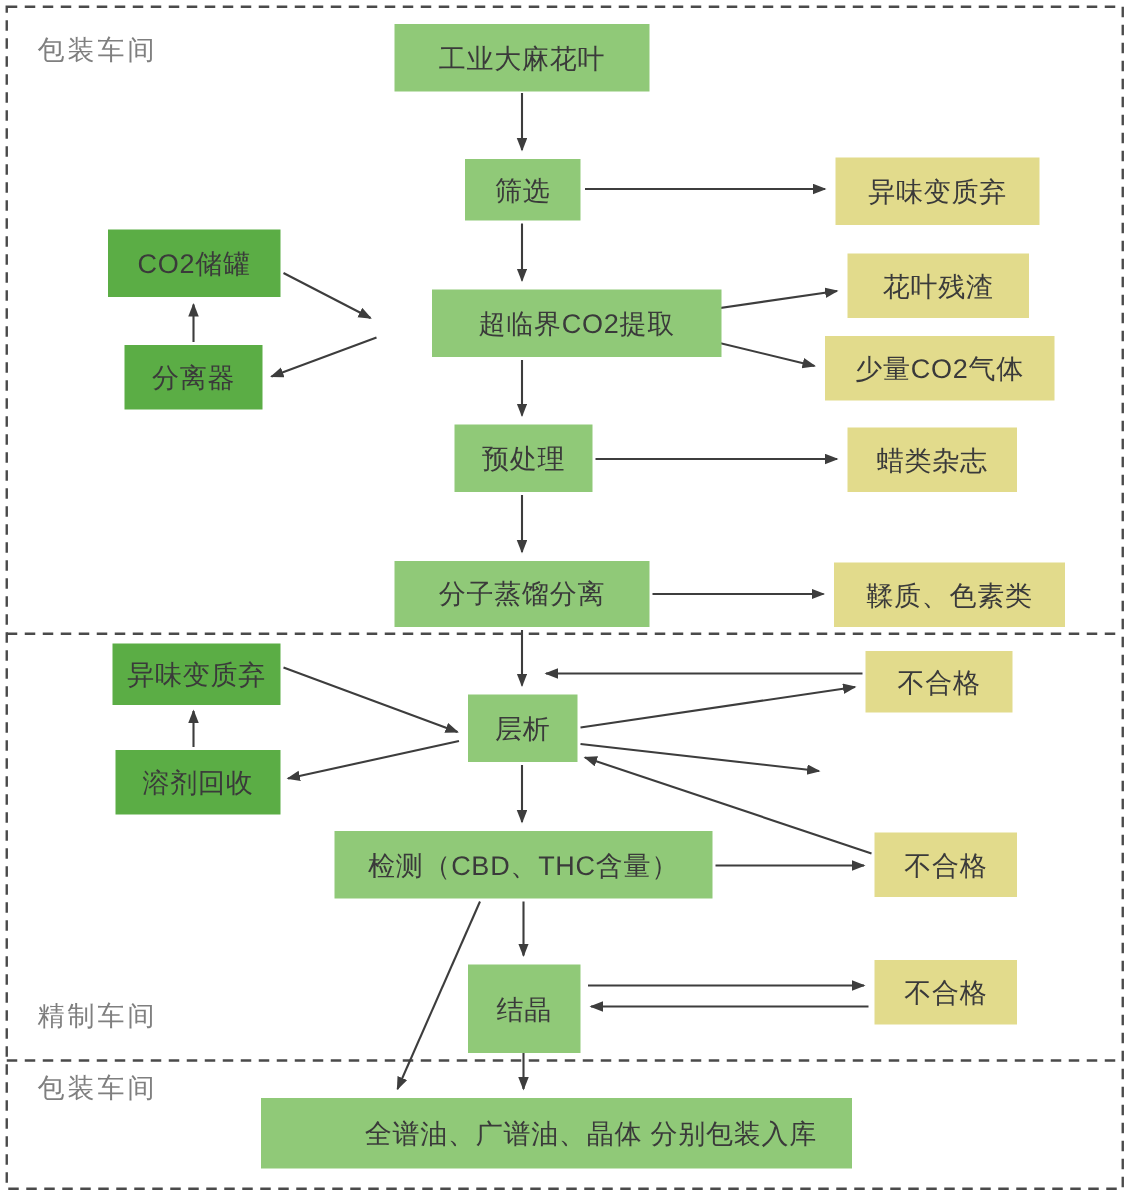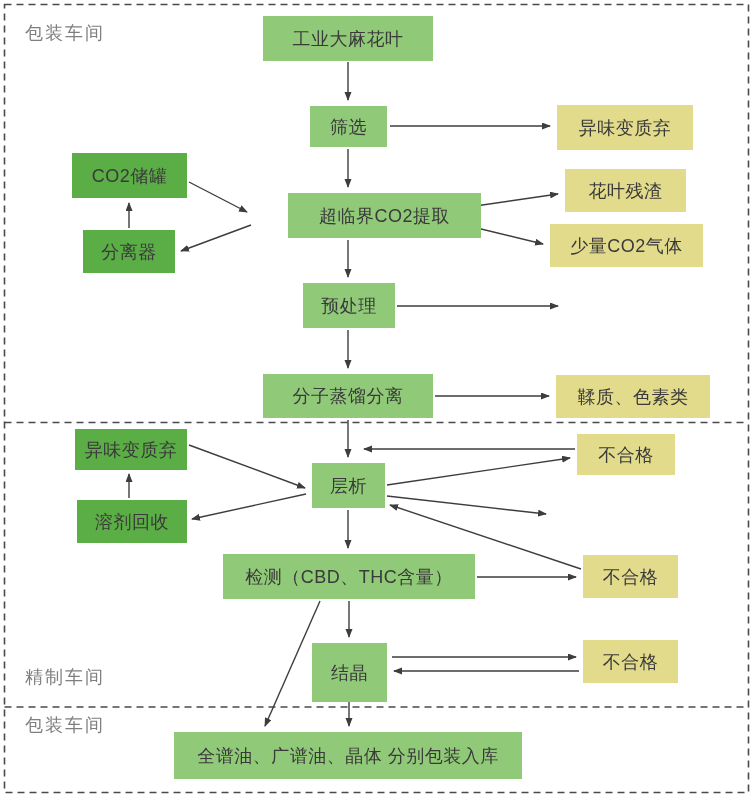--- a/index.html
+++ b/index.html
@@ -81,25 +81,26 @@
 
   <div class="node light" style="left:263px;top:16px;width:170px;height:45px;">工业大麻花叶</div>
   <div class="node light" style="left:310px;top:106px;width:77px;height:41px;">筛选</div>
   <div class="node yellow" style="left:557px;top:105px;width:136px;height:45px;">异味变质弃</div>
   <div class="node dark" style="left:72px;top:153px;width:115px;height:45px;text-align:center;">CO2储罐</div>
   <div class="node dark" style="left:83px;top:230px;width:92px;height:43px;">分离器</div>
   <div class="node light" style="left:253px;top:193px;width:193px;height:45px;margin-left:35px;">超临界CO2提取</div>
   <div class="node yellow" style="left:565px;top:169px;width:121px;height:43px;">花叶残渣</div>
   <div class="node yellow" style="left:550px;top:224px;width:153px;height:43px;">少量CO2气体</div>
   <div class="node light" style="left:303px;top:283px;width:92px;height:45px;">预处理</div>
+  <div class="node yellow" style="left:565px;top:285px;width:113px;height:43px;">蜡类杂志</div>
   <div class="node light" style="left:263px;top:374px;width:170px;height:44px;">分子蒸馏分离</div>
   <div class="node yellow" style="left:556px;top:375px;width:154px;height:43px;">鞣质、色素类</div>
   <div class="node dark" style="left:75px;top:429px;width:112px;height:41px;">异味变质弃</div>
   <div class="node dark" style="left:77px;top:500px;width:110px;height:43px;">溶剂回收</div>
   <div class="node light" style="left:312px;top:463px;width:73px;height:45px;">层析</div>
   <div class="node yellow" style="left:577px;top:434px;width:98px;height:41px;">不合格</div>
   <div class="node light" style="left:223px;top:554px;width:252px;height:45px;">检测（CBD、THC含量）</div>
   <div class="node yellow" style="left:583px;top:555px;width:95px;height:43px;">不合格</div>
   <div class="node light" style="left:312px;top:643px;width:75px;height:59px;">结晶</div>
   <div class="node yellow" style="left:583px;top:640px;width:95px;height:43px;">不合格</div>
-  <div class="node light" style="left:174px;top:732px;width:348px;height:47px;">全谱油、广谱油、晶体 分别包装入库</div>
+  <div class="node light" style="left:174px;top:732px;width:348px;height:47px;padding-left:46px;">全谱油、广谱油、晶体 分别包装入库</div>
 
 </div>
 
 </body></html>

